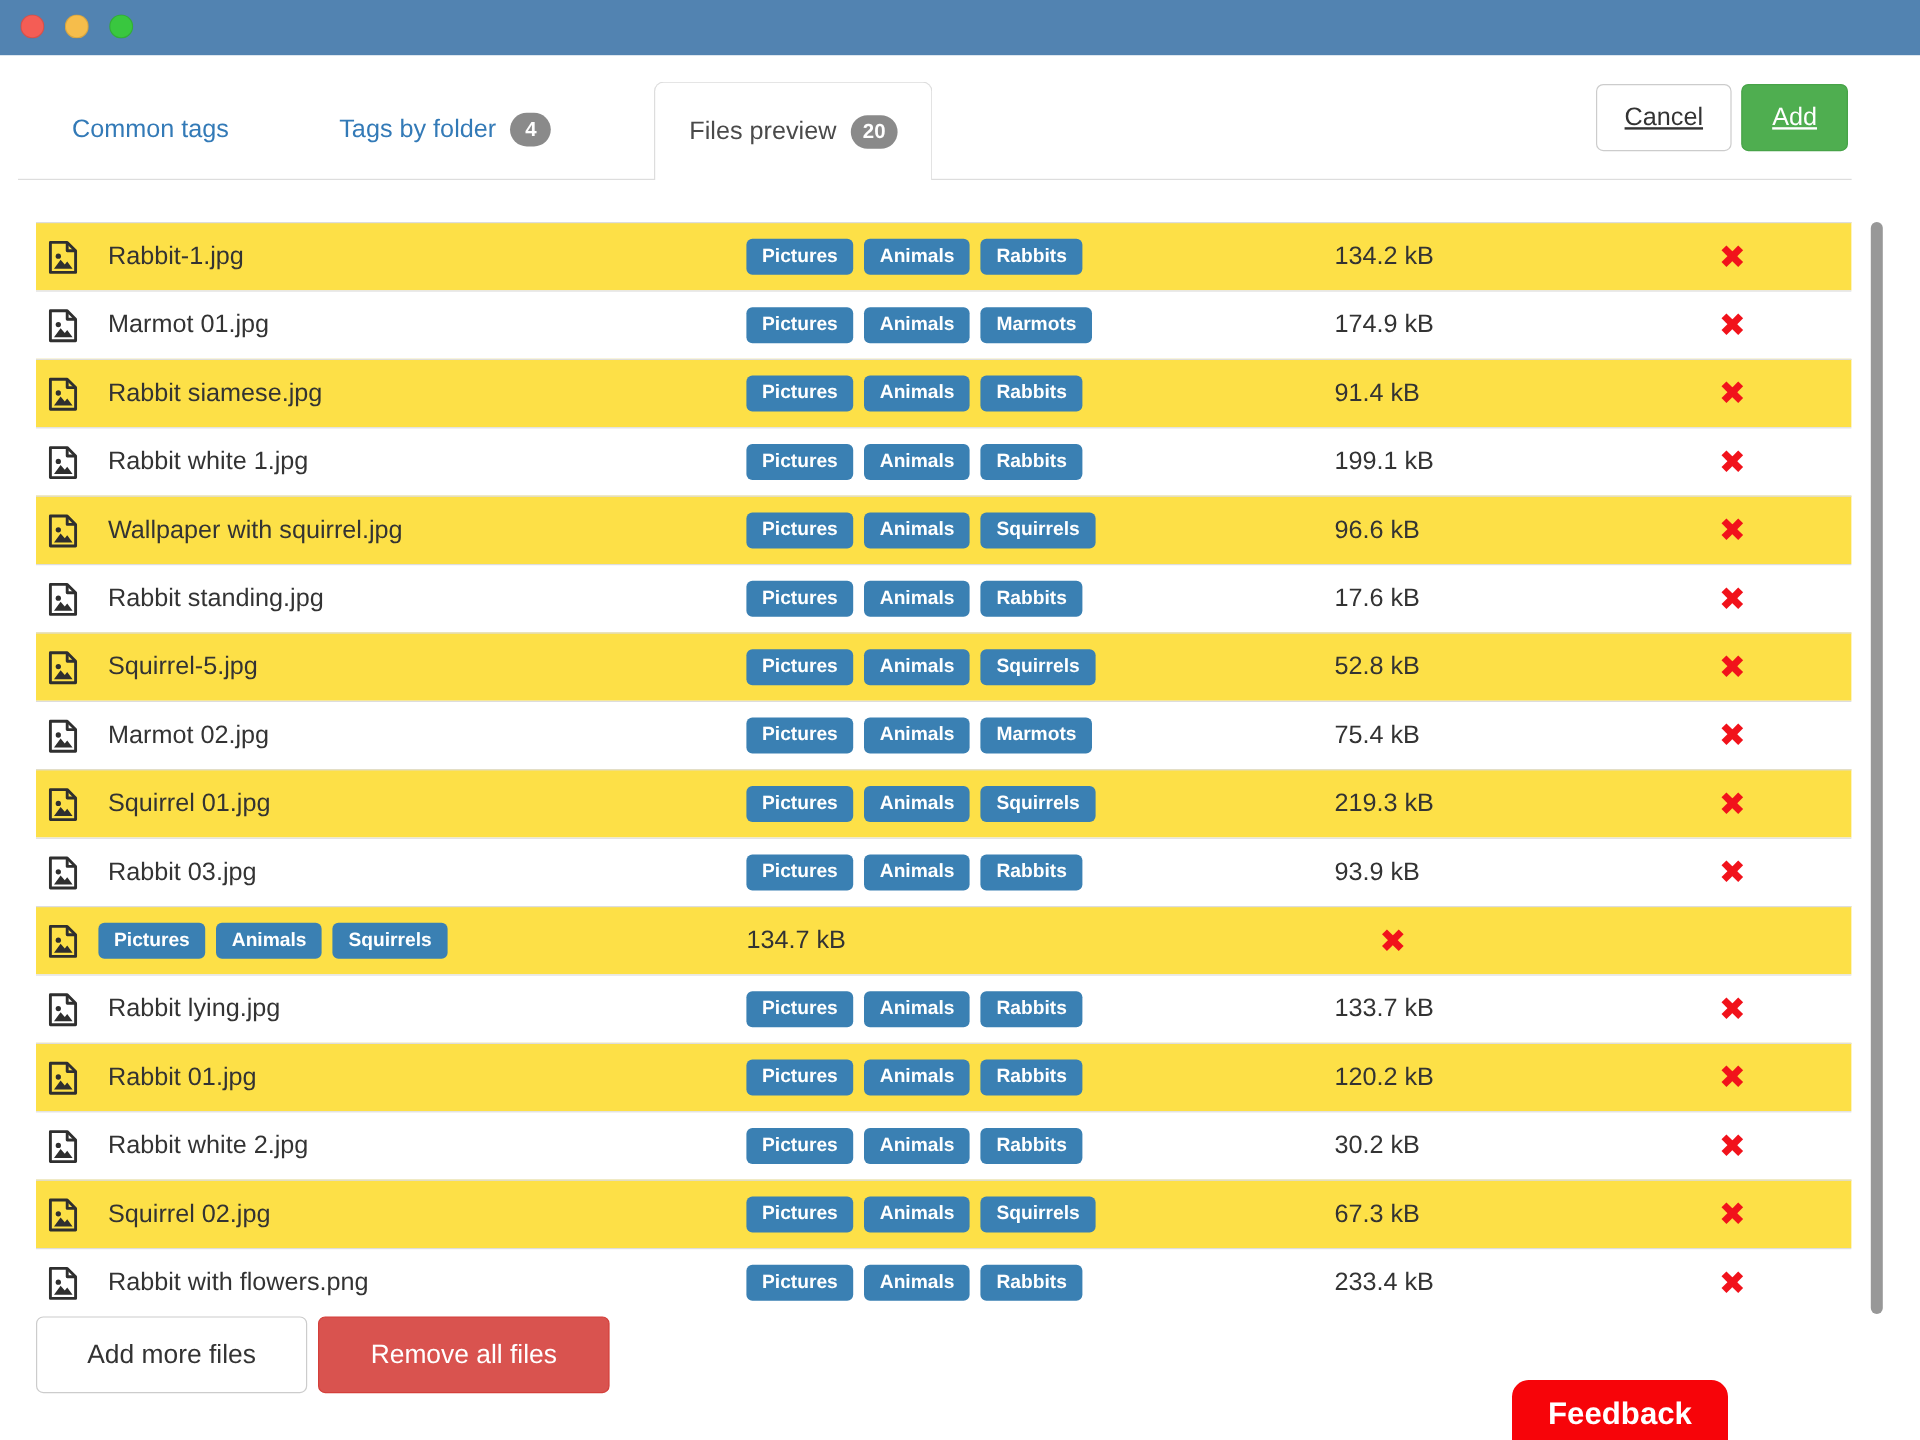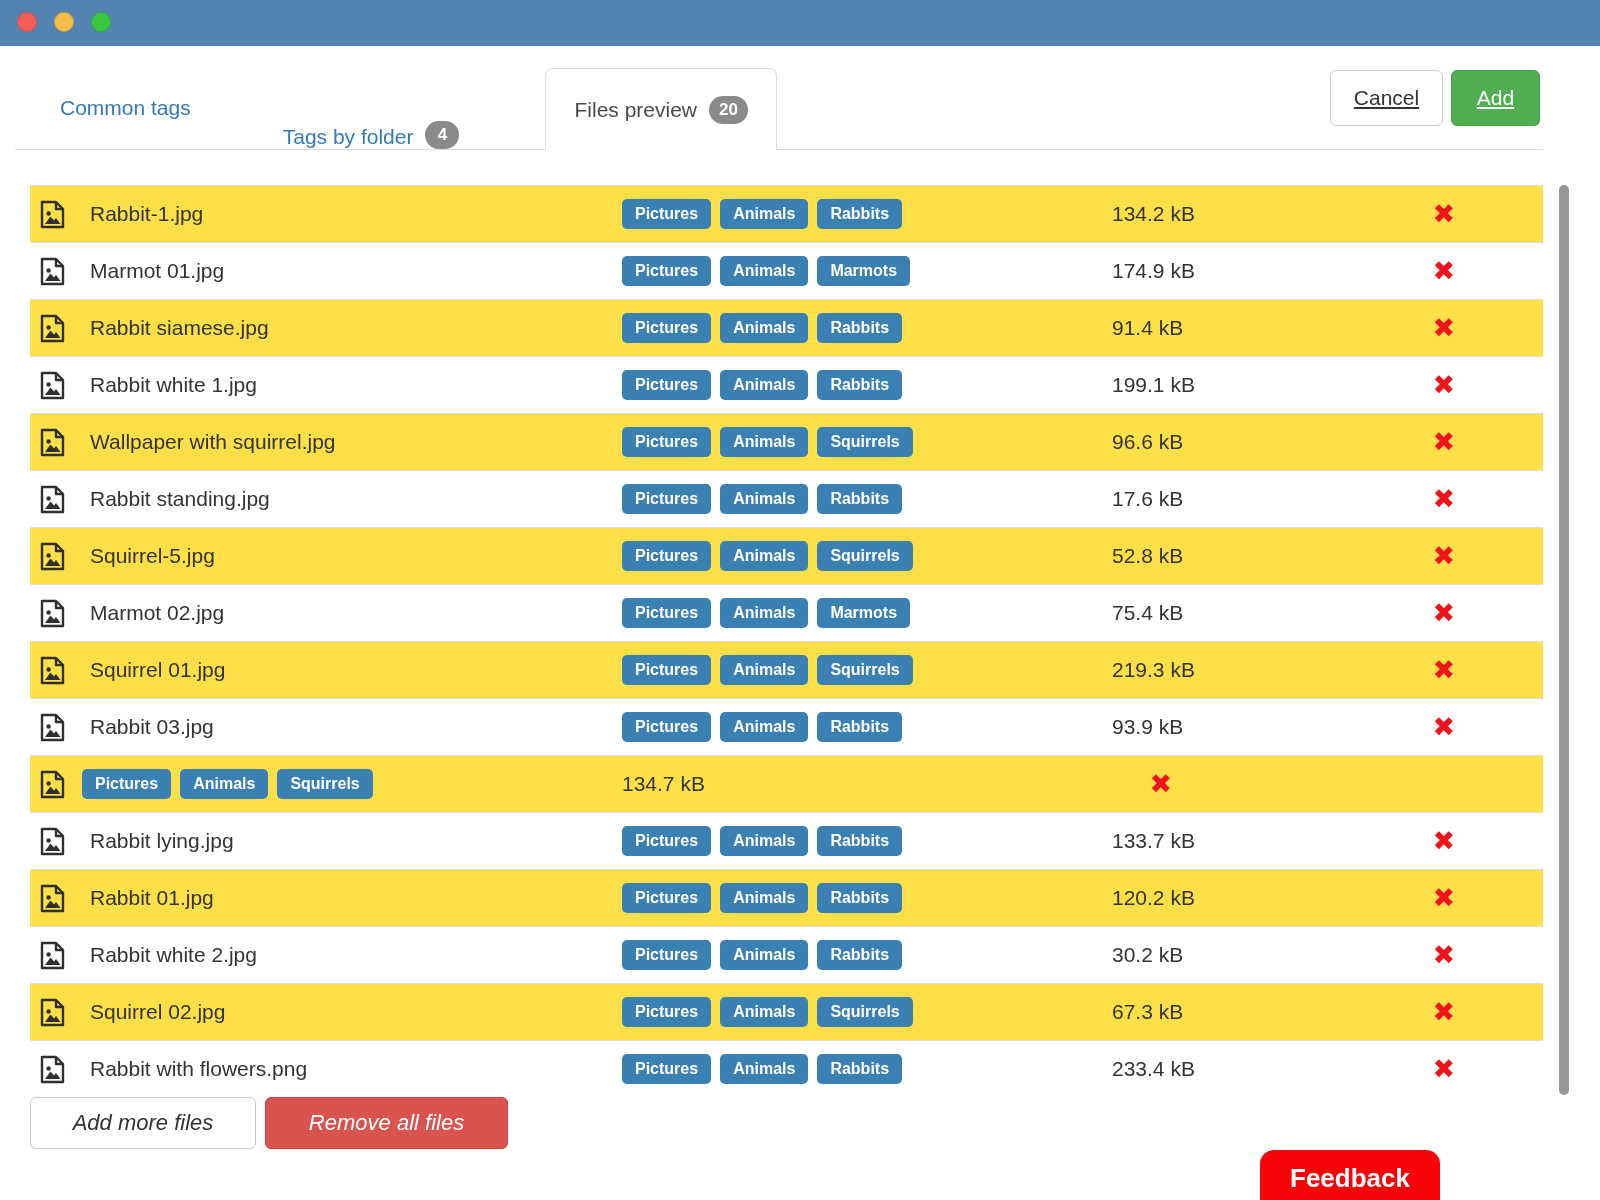--- a/index.html
+++ b/index.html
@@ -26,21 +26,21 @@
     position: absolute; left: 15px; top: 67px; width: 1528px; height: 83px;
     display: flex; align-items: flex-end;
     border-bottom: 1px solid #ddd;
   }
   .tab {
     height: 82px; display: flex; align-items: center; gap: 12px;
     padding: 0 28px; font-size: 21px; cursor: pointer; white-space: nowrap;
   }
   .tab-link { color: #337ab7; }
   .tab-link.first { margin-left: 17px; }
-  .tab-link.second { margin-left: 36px; align-items: flex-end; }
+  .tab-link.second { margin-left: 36px; }
   .tab.active {
     margin-left: 58px; margin-bottom: -1px;
     background: #fff; border: 1px solid #ddd; border-bottom: none;
     border-radius: 8px 8px 0 0; color: #4a4a4a;
   }
   .badge {
     display: inline-block; min-width: 34px; padding: 4px 10px;
     background: #8a8a8a; color: #fff; border-radius: 16px;
     font-size: 17px; font-weight: bold; text-align: center;
   }
@@ -84,23 +84,23 @@
   }
 
   
   .scrollbar {
     position: absolute; left: 1559px; top: 185px; width: 10px; height: 910px;
     background: #989898; border-radius: 6px;
   }
 
   
   .foot-btn {
-    position: absolute; top: 1097px; height: 52px;
+    position: absolute; top: 1097px; height: 64px;
     border-radius: 6px; font-size: 22px;
-    display: flex; align-items: center; justify-content: center; cursor: pointer; font-style: italic;
+    display: flex; align-items: center; justify-content: center; cursor: pointer;
   }
   .btn-add-more   { left: 30px;  width: 226px; background: #fff; border: 1px solid #ccc; color: #333; }
   .btn-remove-all { left: 265px; width: 243px; background: #d9534f; border: 1px solid #d43f3a; color: #fff; }
   .btn-feedback {
     position: absolute; left: 1260px; top: 1150px; width: 180px; height: 70px;
     background: #f70409; color: #fff; border-radius: 14px;
     font-size: 26px; font-weight: bold;
     display: flex; align-items: flex-start; justify-content: center;
     padding-top: 13px; cursor: pointer;
   }

